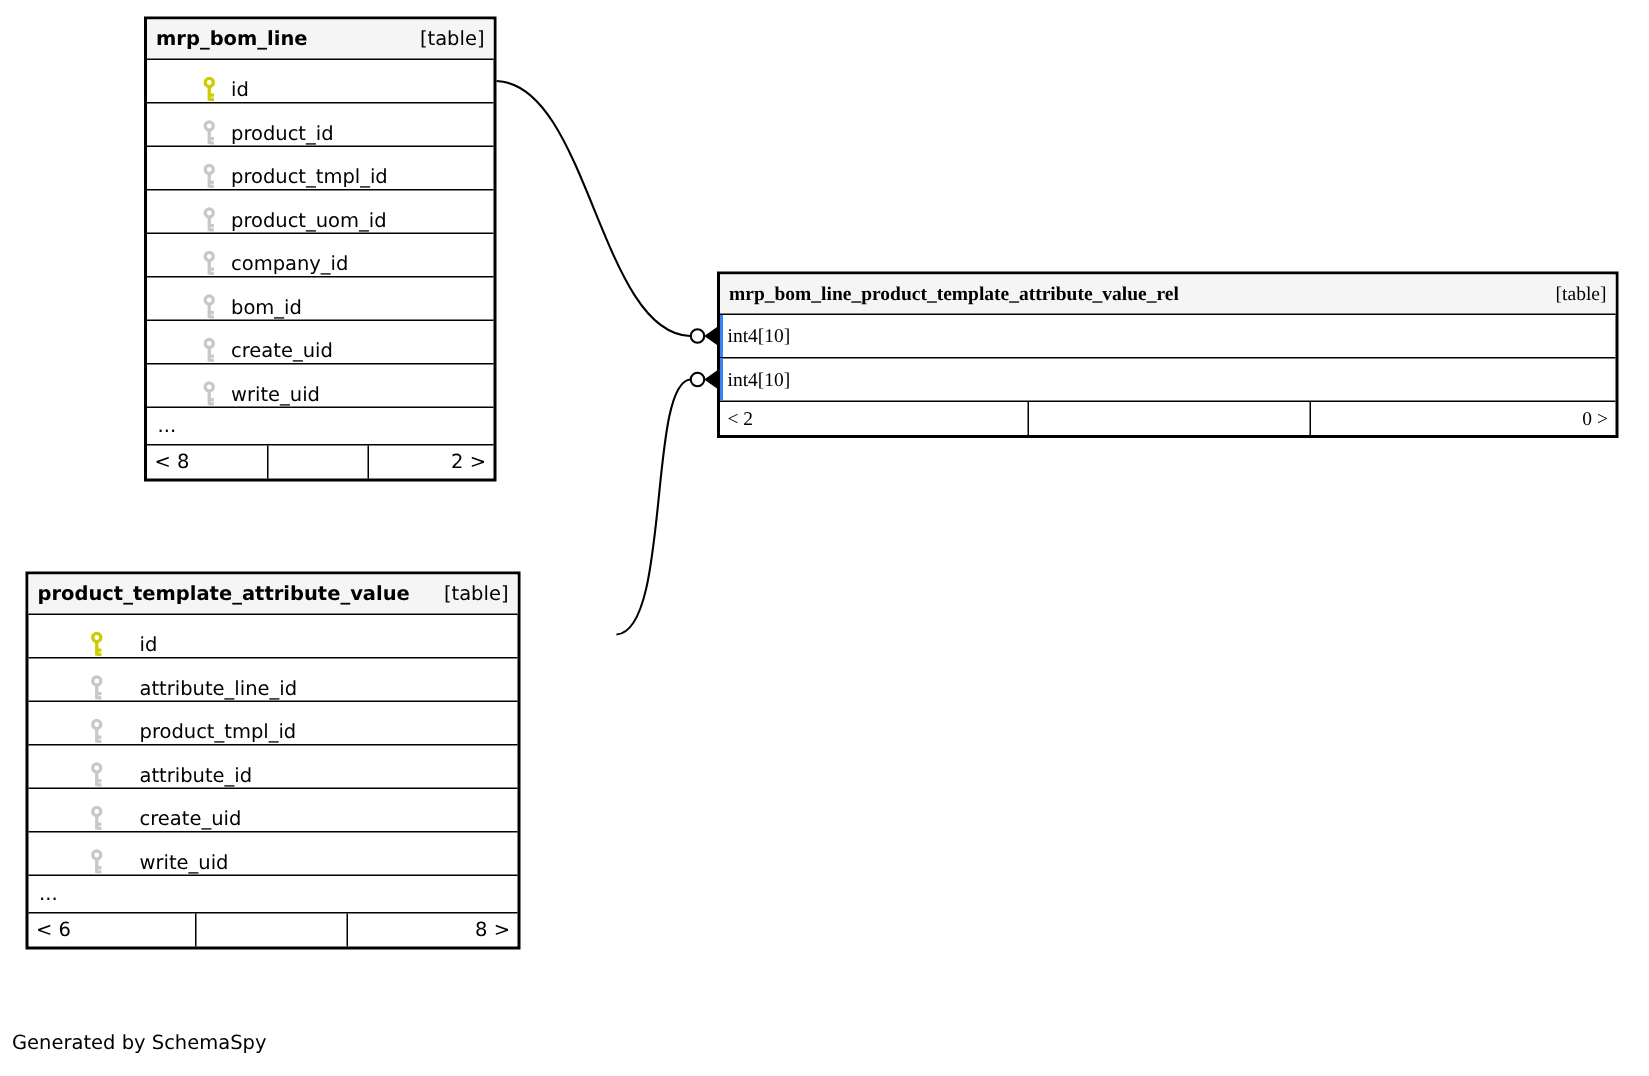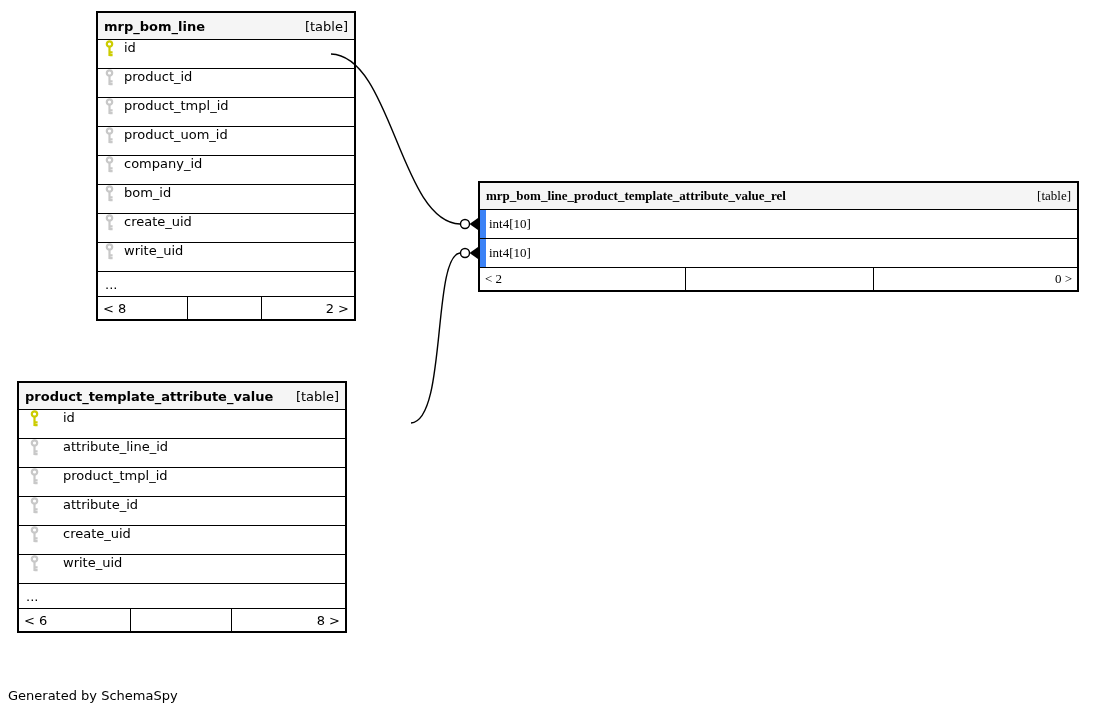--- a/index.html
+++ b/index.html
@@ -14,41 +14,41 @@
   .tbl-header{
     height:26px;background:#f5f5f5;display:flex;align-items:center;
     justify-content:space-between;padding:0 6px;box-sizing:border-box;
   }
   .tbl-name{font-weight:bold;}
   .tbl-badge{font-weight:normal;}
   .col-row{
     height:29px;border-top:1px solid #000;display:flex;align-items:stretch;
     box-sizing:border-box;
   }
-  .col-main{flex:1;display:flex;align-items:flex-start;gap:10px;padding:0 7px;min-width:0;}
+  .col-main{flex:1;display:flex;align-items:flex-end;gap:10px;padding:0 7px;min-width:0;margin-left:30px;}
   .t3 .col-main{gap:24px;padding-left:11px;}
   .col-type{
-    width:64px;border-left:6px solid #3b82f6;display:flex;align-items:center;
+    width:64px;border-left:2px solid #3b82f6;display:flex;align-items:center;
     padding:0 3px;box-sizing:border-box;
   }
   .key-icon{width:9px;height:17px;flex:0 0 auto;}
   .key-icon.pk path,.key-icon.pk circle{stroke:#cccc00;}
   .key-icon.fk path,.key-icon.fk circle{stroke:#c8c8c8;}
   .ellipsis-row{
     height:25px;border-top:1px solid #000;display:flex;align-items:center;
     padding:0 7px;box-sizing:border-box;
   }
   .tbl-footer{height:23px;border-top:1px solid #000;display:flex;box-sizing:border-box;}
   .fcell{display:flex;align-items:center;padding:0 5px;box-sizing:border-box;}
   .fcell.mid,.fcell.right{border-left:1px solid #000;}
   .fcell.right{justify-content:flex-end;}
   .t1 .fcell.left{flex:83;} .t1 .fcell.mid{flex:66;} .t1 .fcell.right{flex:86;}
   .t2 .fcell.left{flex:207;}.t2 .fcell.mid{flex:188;}.t2 .fcell.right{flex:205;}
   .t3 .fcell.left{flex:136;}.t3 .fcell.mid{flex:120;}.t3 .fcell.right{flex:138;}
-  .t1{left:96px;top:11px;width:260px;}
+  .t1{left:96px;top:11px;width:235px;}
   .t2{left:478px;top:181px;width:601px;font-family:Liberation Serif, serif;}
   .t3{left:17px;top:381px;width:330px;}
   #edges{position:absolute;left:0;top:0;pointer-events:none;}
   .note{position:absolute;left:8px;top:688px;font-size:13px;}
 </style>
 </head>
 <body>
 
 <div class="db-table t1">
   <div class="tbl-header">

